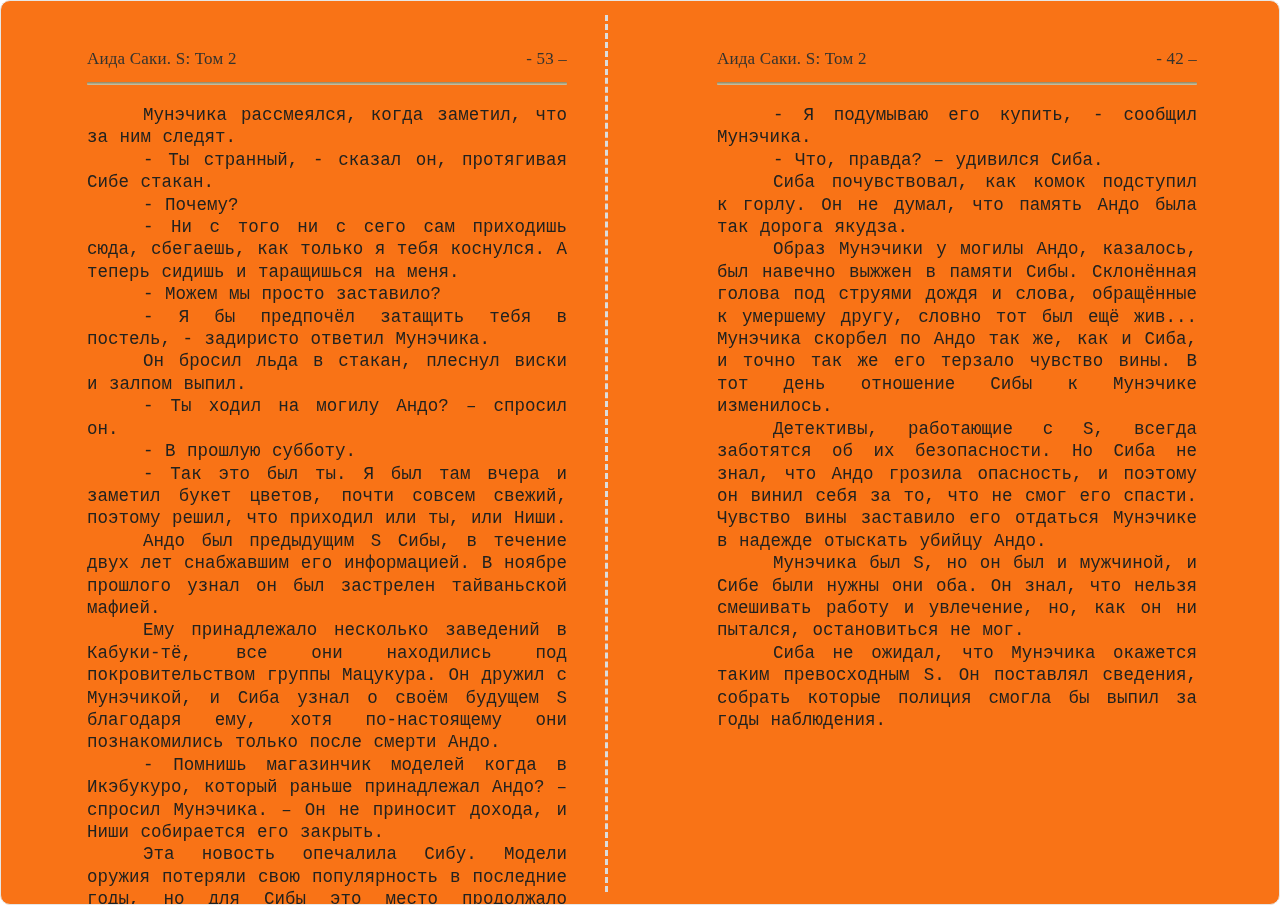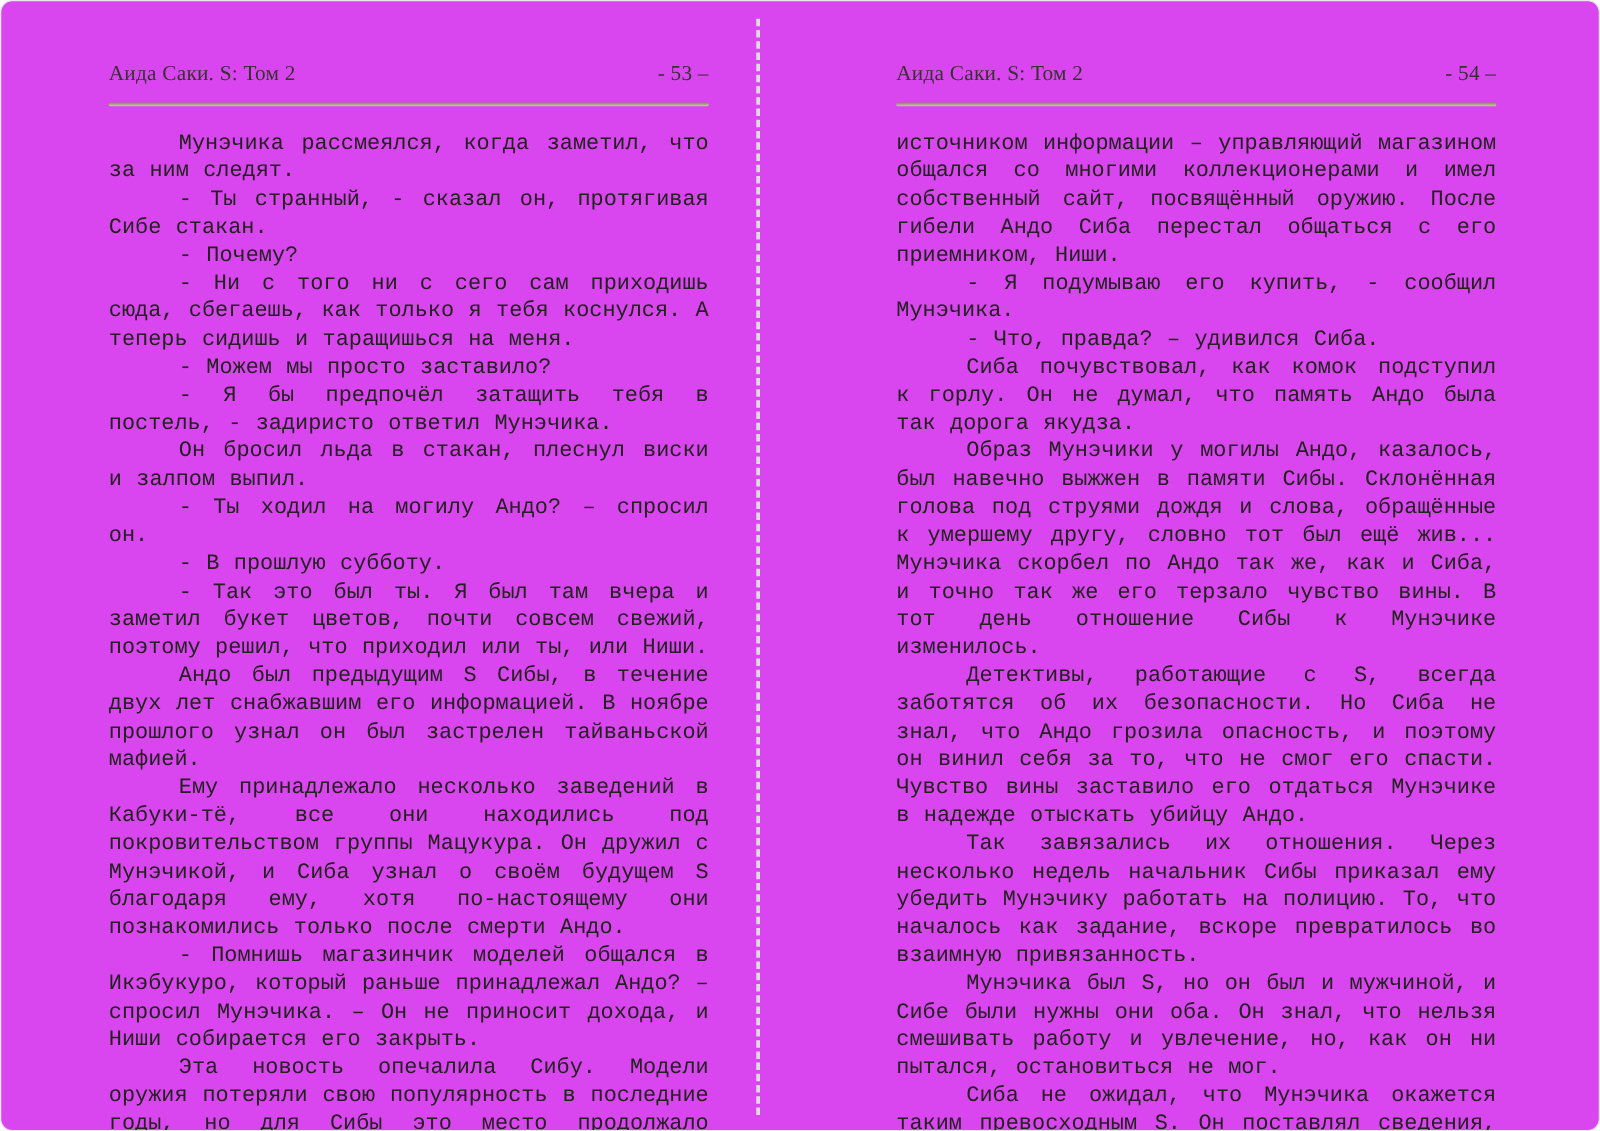--- a/index.html
+++ b/index.html
@@ -6,21 +6,21 @@
     margin: 0;
     padding: 0;
     background: #ffffff;
     font-family: "Liberation Serif", "DejaVu Serif", serif;
   }
   .canvas {
     position: relative;
     width: 1280px;
     height: 905px;
     box-sizing: border-box;
-    background: #d946ef;
+    background: #f97316;
     border: 1px solid #e7e7e5;
     border-radius: 10px;
     overflow: hidden;
   }
   .page {
     position: absolute;
     top: 48px;
     width: 480px;
   }
   .page.left  { left: 86px; }
@@ -78,39 +78,37 @@
         <p class="indent">- Почему?</p>
         <p class="indent">- Ни с того ни с сего сам приходишь сюда, сбегаешь, как только я тебя коснулся. А теперь сидишь и таращишься на меня.</p>
         <p class="indent">- Можем мы просто заставило?</p>
         <p class="indent">- Я бы предпочёл затащить тебя в постель, - задиристо ответил Мунэчика.</p>
         <p class="indent">Он бросил льда в стакан, плеснул виски и залпом выпил.</p>
         <p class="indent">- Ты ходил на могилу Андо? – спросил он.</p>
         <p class="indent">- В прошлую субботу.</p>
         <p class="indent">- Так это был ты. Я был там вчера и заметил букет цветов, почти совсем свежий, поэтому решил, что приходил или ты, или Ниши.</p>
         <p class="indent">Андо был предыдущим S Сибы, в течение двух лет снабжавшим его информацией. В ноябре прошлого узнал он был застрелен тайваньской мафией.</p>
         <p class="indent">Ему принадлежало несколько заведений в Кабуки-тё, все они находились под покровительством группы Мацукура. Он дружил с Мунэчикой, и Сиба узнал о своём будущем S благодаря ему, хотя по-настоящему они познакомились только после смерти Андо.</p>
-        <p class="indent">- Помнишь магазинчик моделей общался в Икэбукуро, который раньше принадлежал Андо? – спросил Мунэчика. – Он не приносит дохода, и Ниши собирается его закрыть.</p>
+        <p class="indent">- Помнишь магазинчик моделей когда в Икэбукуро, который раньше принадлежал Андо? – спросил Мунэчика. – Он не приносит дохода, и Ниши собирается его закрыть.</p>
         <p class="indent">Эта новость опечалила Сибу. Модели оружия потеряли свою популярность в последние годы, но для Сибы это место продолжало оставаться ценным</p>
       </div>
   </section>
 
   <div class="divider"></div>
 
   <section class="page right">
     <header class="page-header">
       <span>Аида Саки. S: Том 2</span>
-      <span>- 54 –</span>
+      <span>- 42 –</span>
     </header>
     <div class="rule"></div>
     <div class="page-body">
-        <p class="">источником информации – управляющий магазином общался со многими коллекционерами и имел собственный сайт, посвящённый оружию. После гибели Андо Сиба перестал общаться с его приемником, Ниши.</p>
         <p class="indent">- Я подумываю его купить, - сообщил Мунэчика.</p>
         <p class="indent">- Что, правда? – удивился Сиба.</p>
         <p class="indent">Сиба почувствовал, как комок подступил к горлу. Он не думал, что память Андо была так дорога якудза.</p>
         <p class="indent">Образ Мунэчики у могилы Андо, казалось, был навечно выжжен в памяти Сибы. Склонённая голова под струями дождя и слова, обращённые к умершему другу, словно тот был ещё жив... Мунэчика скорбел по Андо так же, как и Сиба, и точно так же его терзало чувство вины. В тот день отношение Сибы к Мунэчике изменилось.</p>
         <p class="indent">Детективы, работающие с S, всегда заботятся об их безопасности. Но Сиба не знал, что Андо грозила опасность, и поэтому он винил себя за то, что не смог его спасти. Чувство вины заставило его отдаться Мунэчике в надежде отыскать убийцу Андо.</p>
-        <p class="indent">Так завязались их отношения. Через несколько недель начальник Сибы приказал ему убедить Мунэчику работать на полицию. То, что началось как задание, вскоре превратилось во взаимную привязанность.</p>
         <p class="indent">Мунэчика был S, но он был и мужчиной, и Сибе были нужны они оба. Он знал, что нельзя смешивать работу и увлечение, но, как он ни пытался, остановиться не мог.</p>
         <p class="indent">Сиба не ожидал, что Мунэчика окажется таким превосходным S. Он поставлял сведения, собрать которые полиция смогла бы выпил за годы наблюдения.</p>
       </div>
   </section>
 
 </div>
 
 </body></html>

